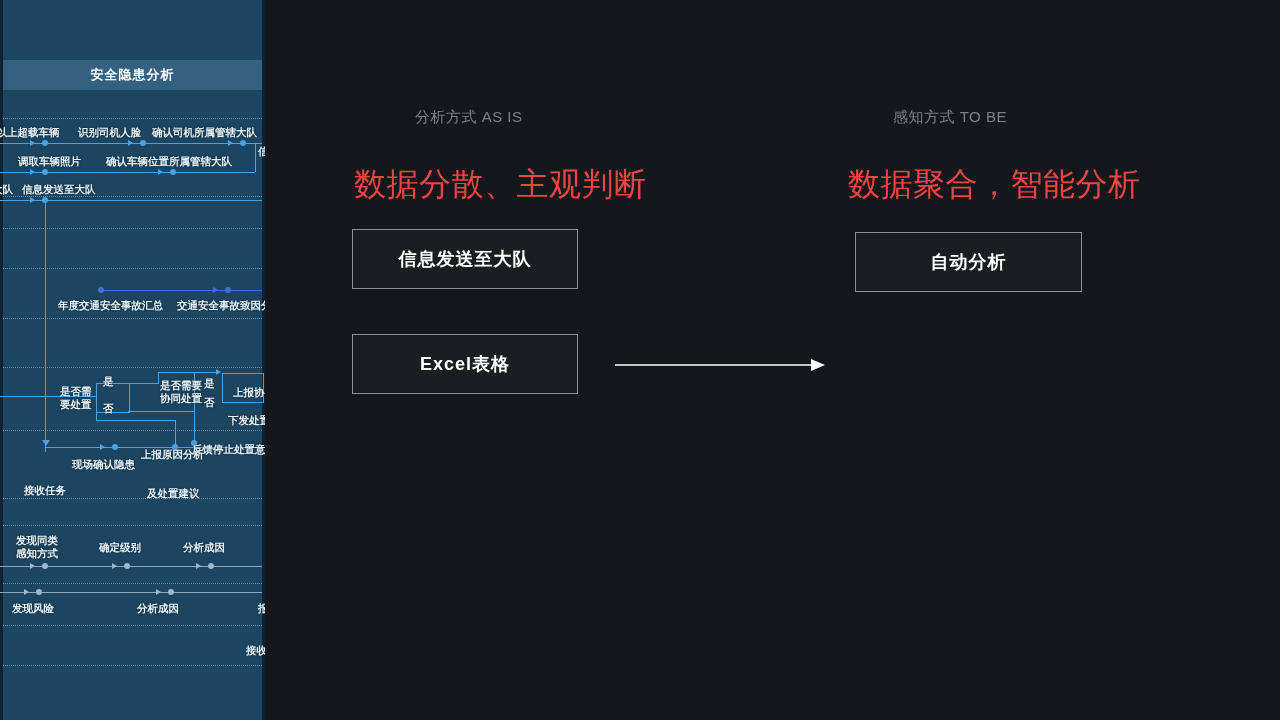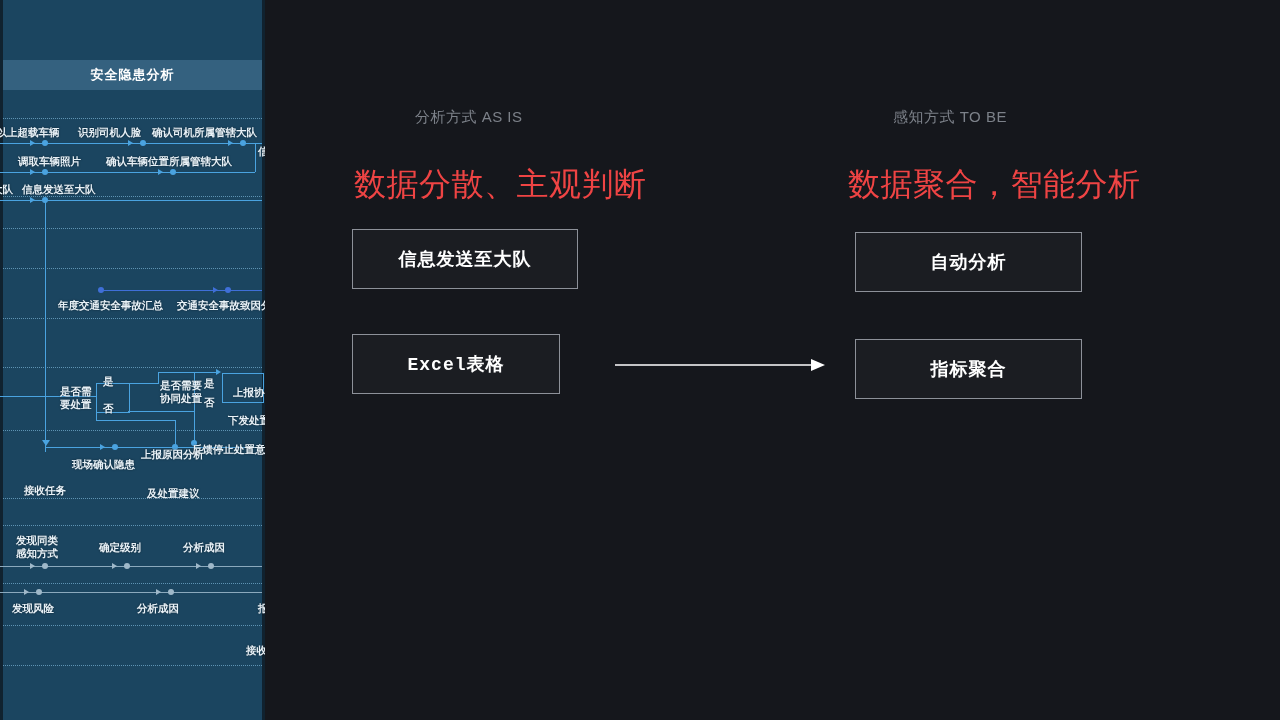--- a/index.html
+++ b/index.html
@@ -260,26 +260,25 @@
         <div class="fc-label" style="left: 246px; top: 644px;">接收</div>
       </div>
   </div>
 
   <div id="right-panel">
 
     <div class="col-kicker" style="left:150px; top:108px;">分析方式 AS IS</div>
     <div class="col-headline" style="left:89px; top:163px;">数据分散、主观判断</div>
 
     <div class="card" style="left:87px; top:229px; width:226px; height:60px;">信息发送至大队</div>
-    <div class="card" style="left:87px; top:334px; width:208px; height:60px;font-family:Liberation Mono, monospace;">Excel表格</div>
+    <div class="card" style="left:87px; top:334px; width:226px; height:60px;">Excel表格</div>
 
     <svg class="flow-arrow" style="left:350px; top:352px;" width="210" height="26">
       <line x1="0" y1="13" x2="196" y2="13" stroke="#ffffff" stroke-width="1.6"></line>
       <polygon points="196,7 210,13 196,19" fill="#ffffff"></polygon>
     </svg>
 
     <div class="col-kicker" style="left:628px; top:108px;">感知方式 TO BE</div>
     <div class="col-headline" style="left:583px; top:163px;">数据聚合，智能分析</div>
 
     <div class="card" style="left:590px; top:232px; width:227px; height:60px;">自动分析</div>
-    <div class="card" style="left:590px; top:339px; width:227px; height:60px;">指标聚合</div>
   </div>
 </div>
 
 </body></html>

